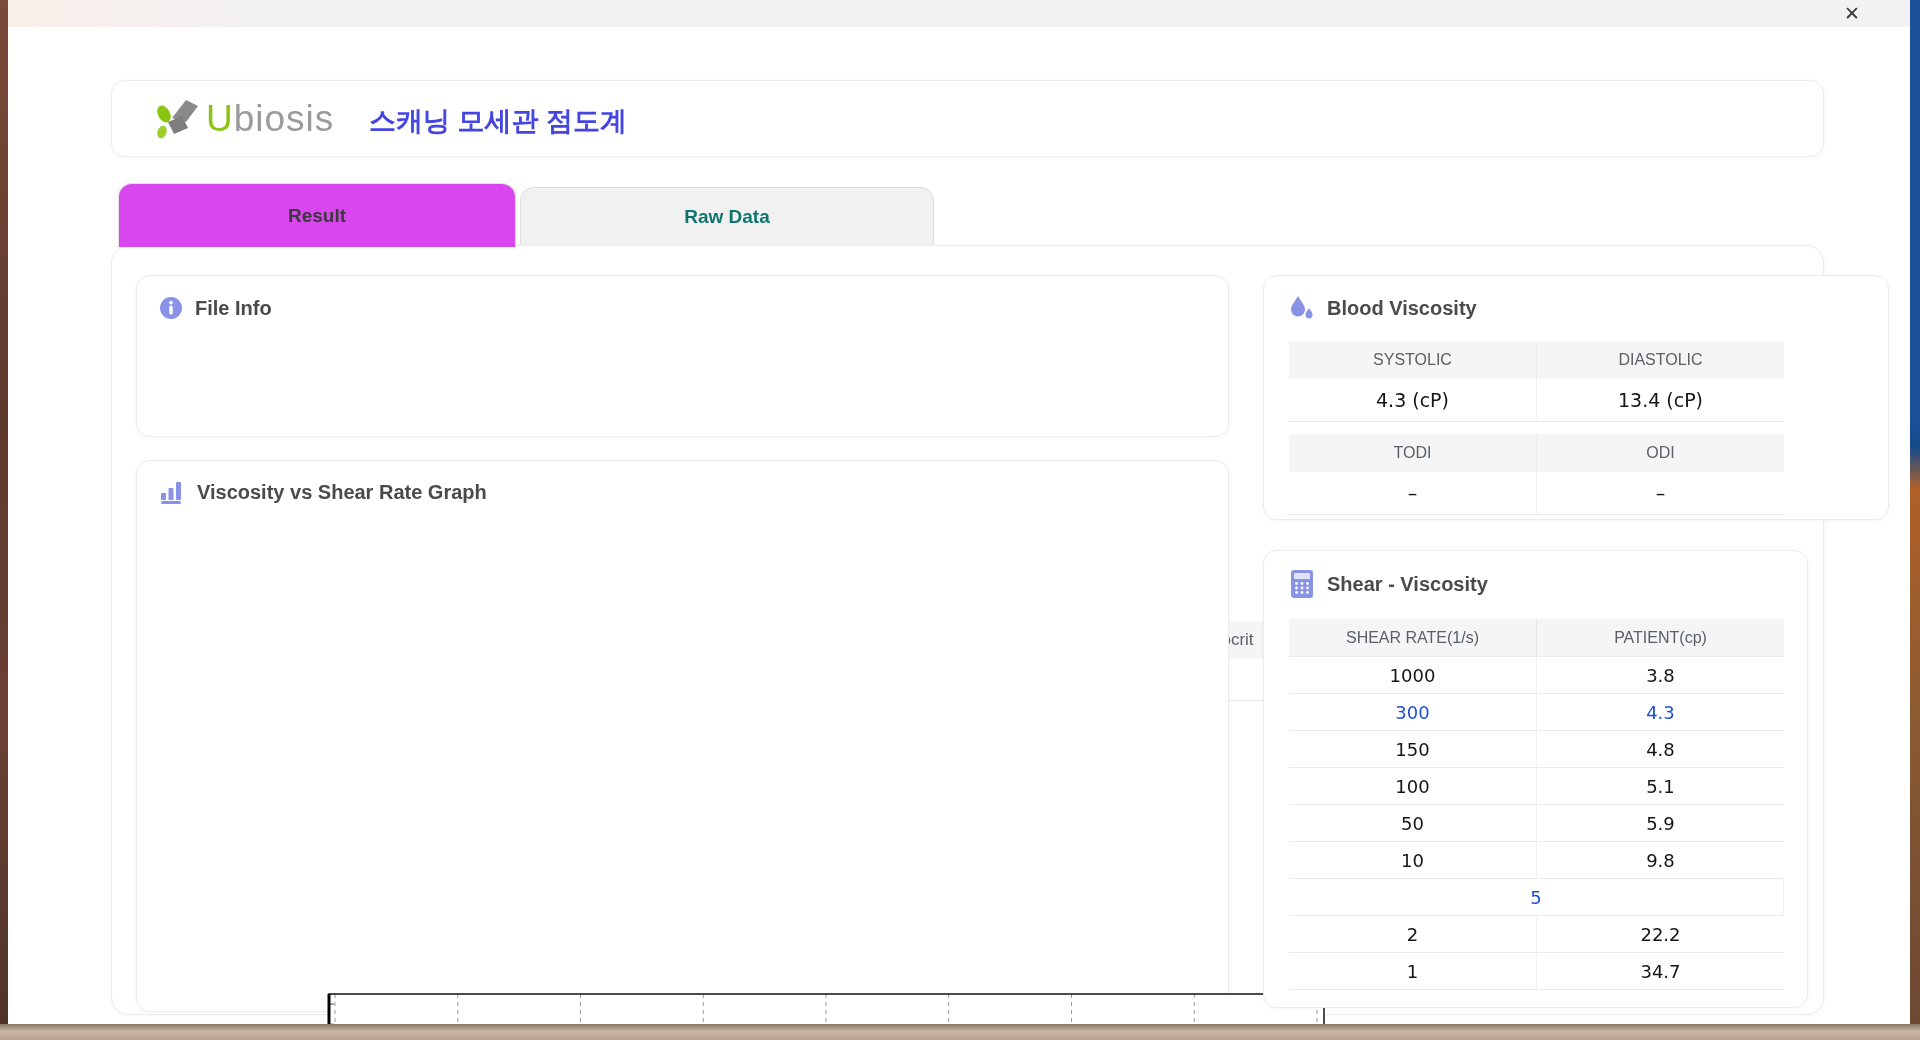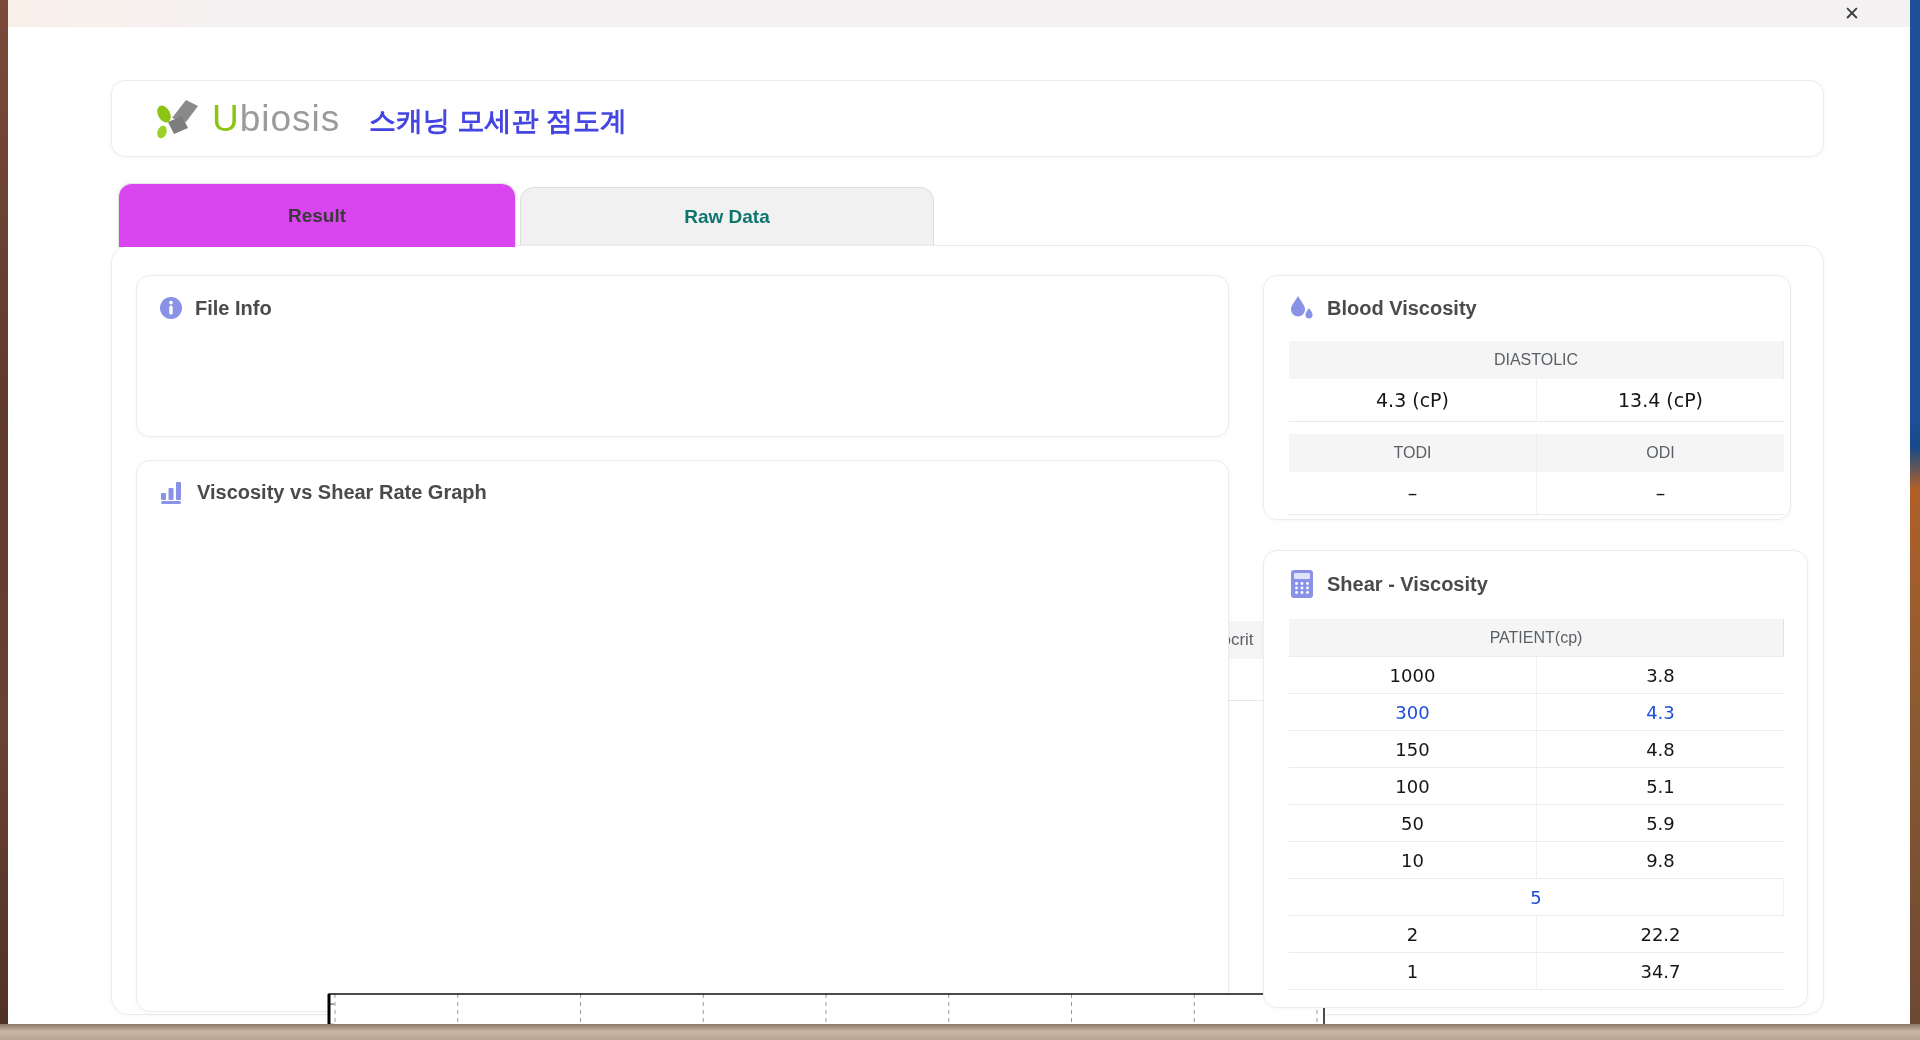--- a/index.html
+++ b/index.html
@@ -21,21 +21,21 @@
   .close-btn { position:absolute; right:46px; top:2px; width:24px; height:23px;
                display:flex; align-items:center; justify-content:center;
                font-size:19px; color:#3c3c3c; cursor:default; }
 
   .card { position:absolute; background:#fff; border:1px solid #ececec; border-radius:14px;
           box-shadow:0 1px 5px rgba(0,0,0,0.04); }
 
   
   .header-card { left:103px; top:80px; width:1713px; height:77px; }
   .brand { position:absolute; left:40px; top:14px; height:48px; display:flex; align-items:center; }
-  .brand-text { font-size:37px; font-weight:500; letter-spacing:1px; margin-left:6px; }
+  .brand-text { font-size:37px; font-weight:500; letter-spacing:1px; }
   .brand-u { color:#8bc412; }
   .brand-rest { color:#9b9b9b; }
   .app-title { position:absolute; left:257px; top:22px; font-size:27px; font-weight:bold; color:#4545e2; }
 
   
   .tab { position:absolute; display:flex; align-items:center; justify-content:center;
          font-size:19px; font-weight:bold; border-radius:14px 14px 0 0; cursor:pointer; }
   .tab-active { left:110px; top:183px; width:398px; height:64px; background:#d946ef;
                 border:1px solid #e5e5e5; border-bottom:none; color:#3a3a3a; z-index:3;
                 box-shadow:0 -2px 5px rgba(0,0,0,0.03); }
@@ -56,21 +56,21 @@
               justify-content:center; font-size:17px; color:#5a6066; }
   .fi-value { height:42px; display:flex; align-items:center; justify-content:center;
               font-size:18px; color:#151515; border-bottom:1px solid #e8e8e8;
               font-family:"DejaVu Sans", sans-serif; }
 
   
   .graph-card { left:128px; top:460px; width:1093px; height:552px; z-index:3; }
   .chart-wrap { position:absolute; left:150px; top:525px; width:1063px; height:475px; }
 
   
-  .blood-card { left:1255px; top:275px; width:528px; height:245px; z-index:3; }
+  .blood-card { left:1255px; top:275px; width:626px; height:245px; z-index:3; }
   .shear-card { left:1255px; top:550px; width:545px; height:458px; z-index:3; }
 
   .mini-table { position:absolute; left:25px; width:495px; }
   .mt-row { display:flex; }
   .mt-head { background:#f5f5f5; }
   .mt-cell { flex:1; height:38px; display:flex; align-items:center; justify-content:center;
              font-size:16px; color:#5a6066; }
   .mt-head .mt-cell:first-child { border-right:1px solid #ececec; }
   .mt-val .mt-cell { height:43px; font-size:19px; color:#151515; border-bottom:1px solid #e9e9e9;
                      font-family:"DejaVu Sans", sans-serif; }
@@ -301,20 +301,21 @@
       <span class="ic">
         <svg width="26" height="28" viewBox="0 0 26 28">
           <path d="M9 2 C12 7.5 16 11 16 15.5 A7 7 0 0 1 2 15.5 C2 11 6 7.5 9 2 Z" fill="#8a92e8"></path>
           <path d="M20 14 C21.7 16.8 23.6 18.5 23.6 20.8 A3.6 3.6 0 0 1 16.4 20.8 C16.4 18.5 18.3 16.8 20 14 Z" fill="#8a92e8"></path>
         </svg>
       </span>
       <span>Blood Viscosity</span>
     </div>
     <div class="mini-table" style="top:65px;">
       <div class="mt-row mt-head">
+        <div class="mt-cell">SYSTOLIC</div>
         <div class="mt-cell">DIASTOLIC</div>
       </div>
       <div class="mt-row mt-val">
         <div class="mt-cell">4.3 (cP)</div>
         <div class="mt-cell">13.4 (cP)</div>
       </div>
       <div class="mt-gap"></div>
       <div class="mt-row mt-head">
         <div class="mt-cell">TODI</div>
         <div class="mt-cell">ODI</div>
@@ -342,20 +343,21 @@
             <circle cx="7.5" cy="23.5" r="1.4"></circle>
               <circle cx="13" cy="23.5" r="1.4"></circle>
               <circle cx="18.5" cy="23.5" r="1.4"></circle>
           </g>
         </svg>
       </span>
       <span>Shear - Viscosity</span>
     </div>
     <div class="sv-table">
       <div class="sv-row sv-head">
+        <div class="sv-cell">SHEAR RATE(1/s)</div>
         <div class="sv-cell">PATIENT(cp)</div>
       </div>
       <div id="sv-rows">
           <div class="sv-row">
             <div class="sv-cell">1000</div>
             <div class="sv-cell">3.8</div>
           </div>
           <div class="sv-row hl">
             <div class="sv-cell">300</div>
             <div class="sv-cell">4.3</div>

